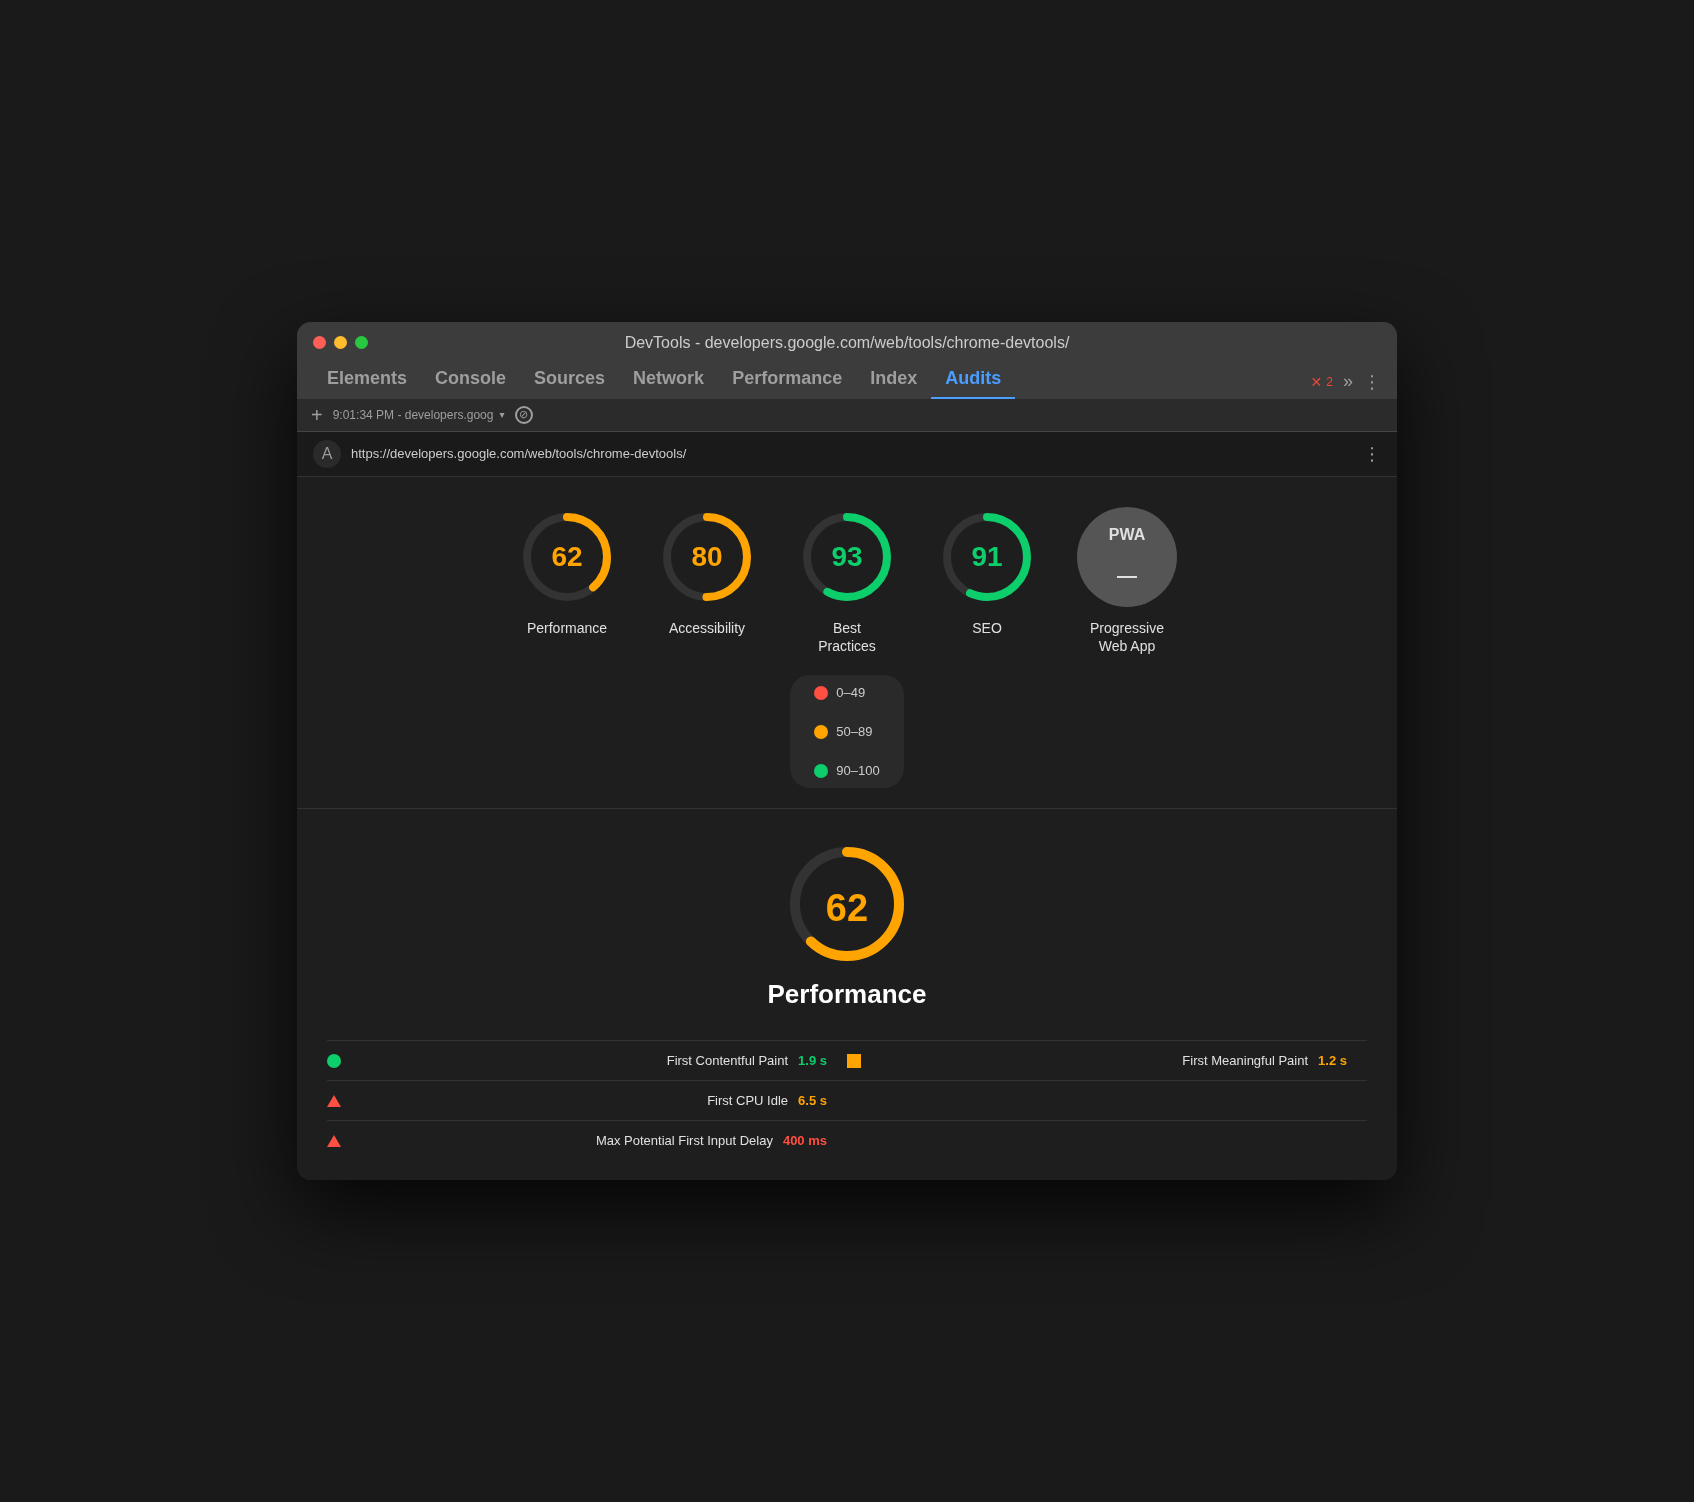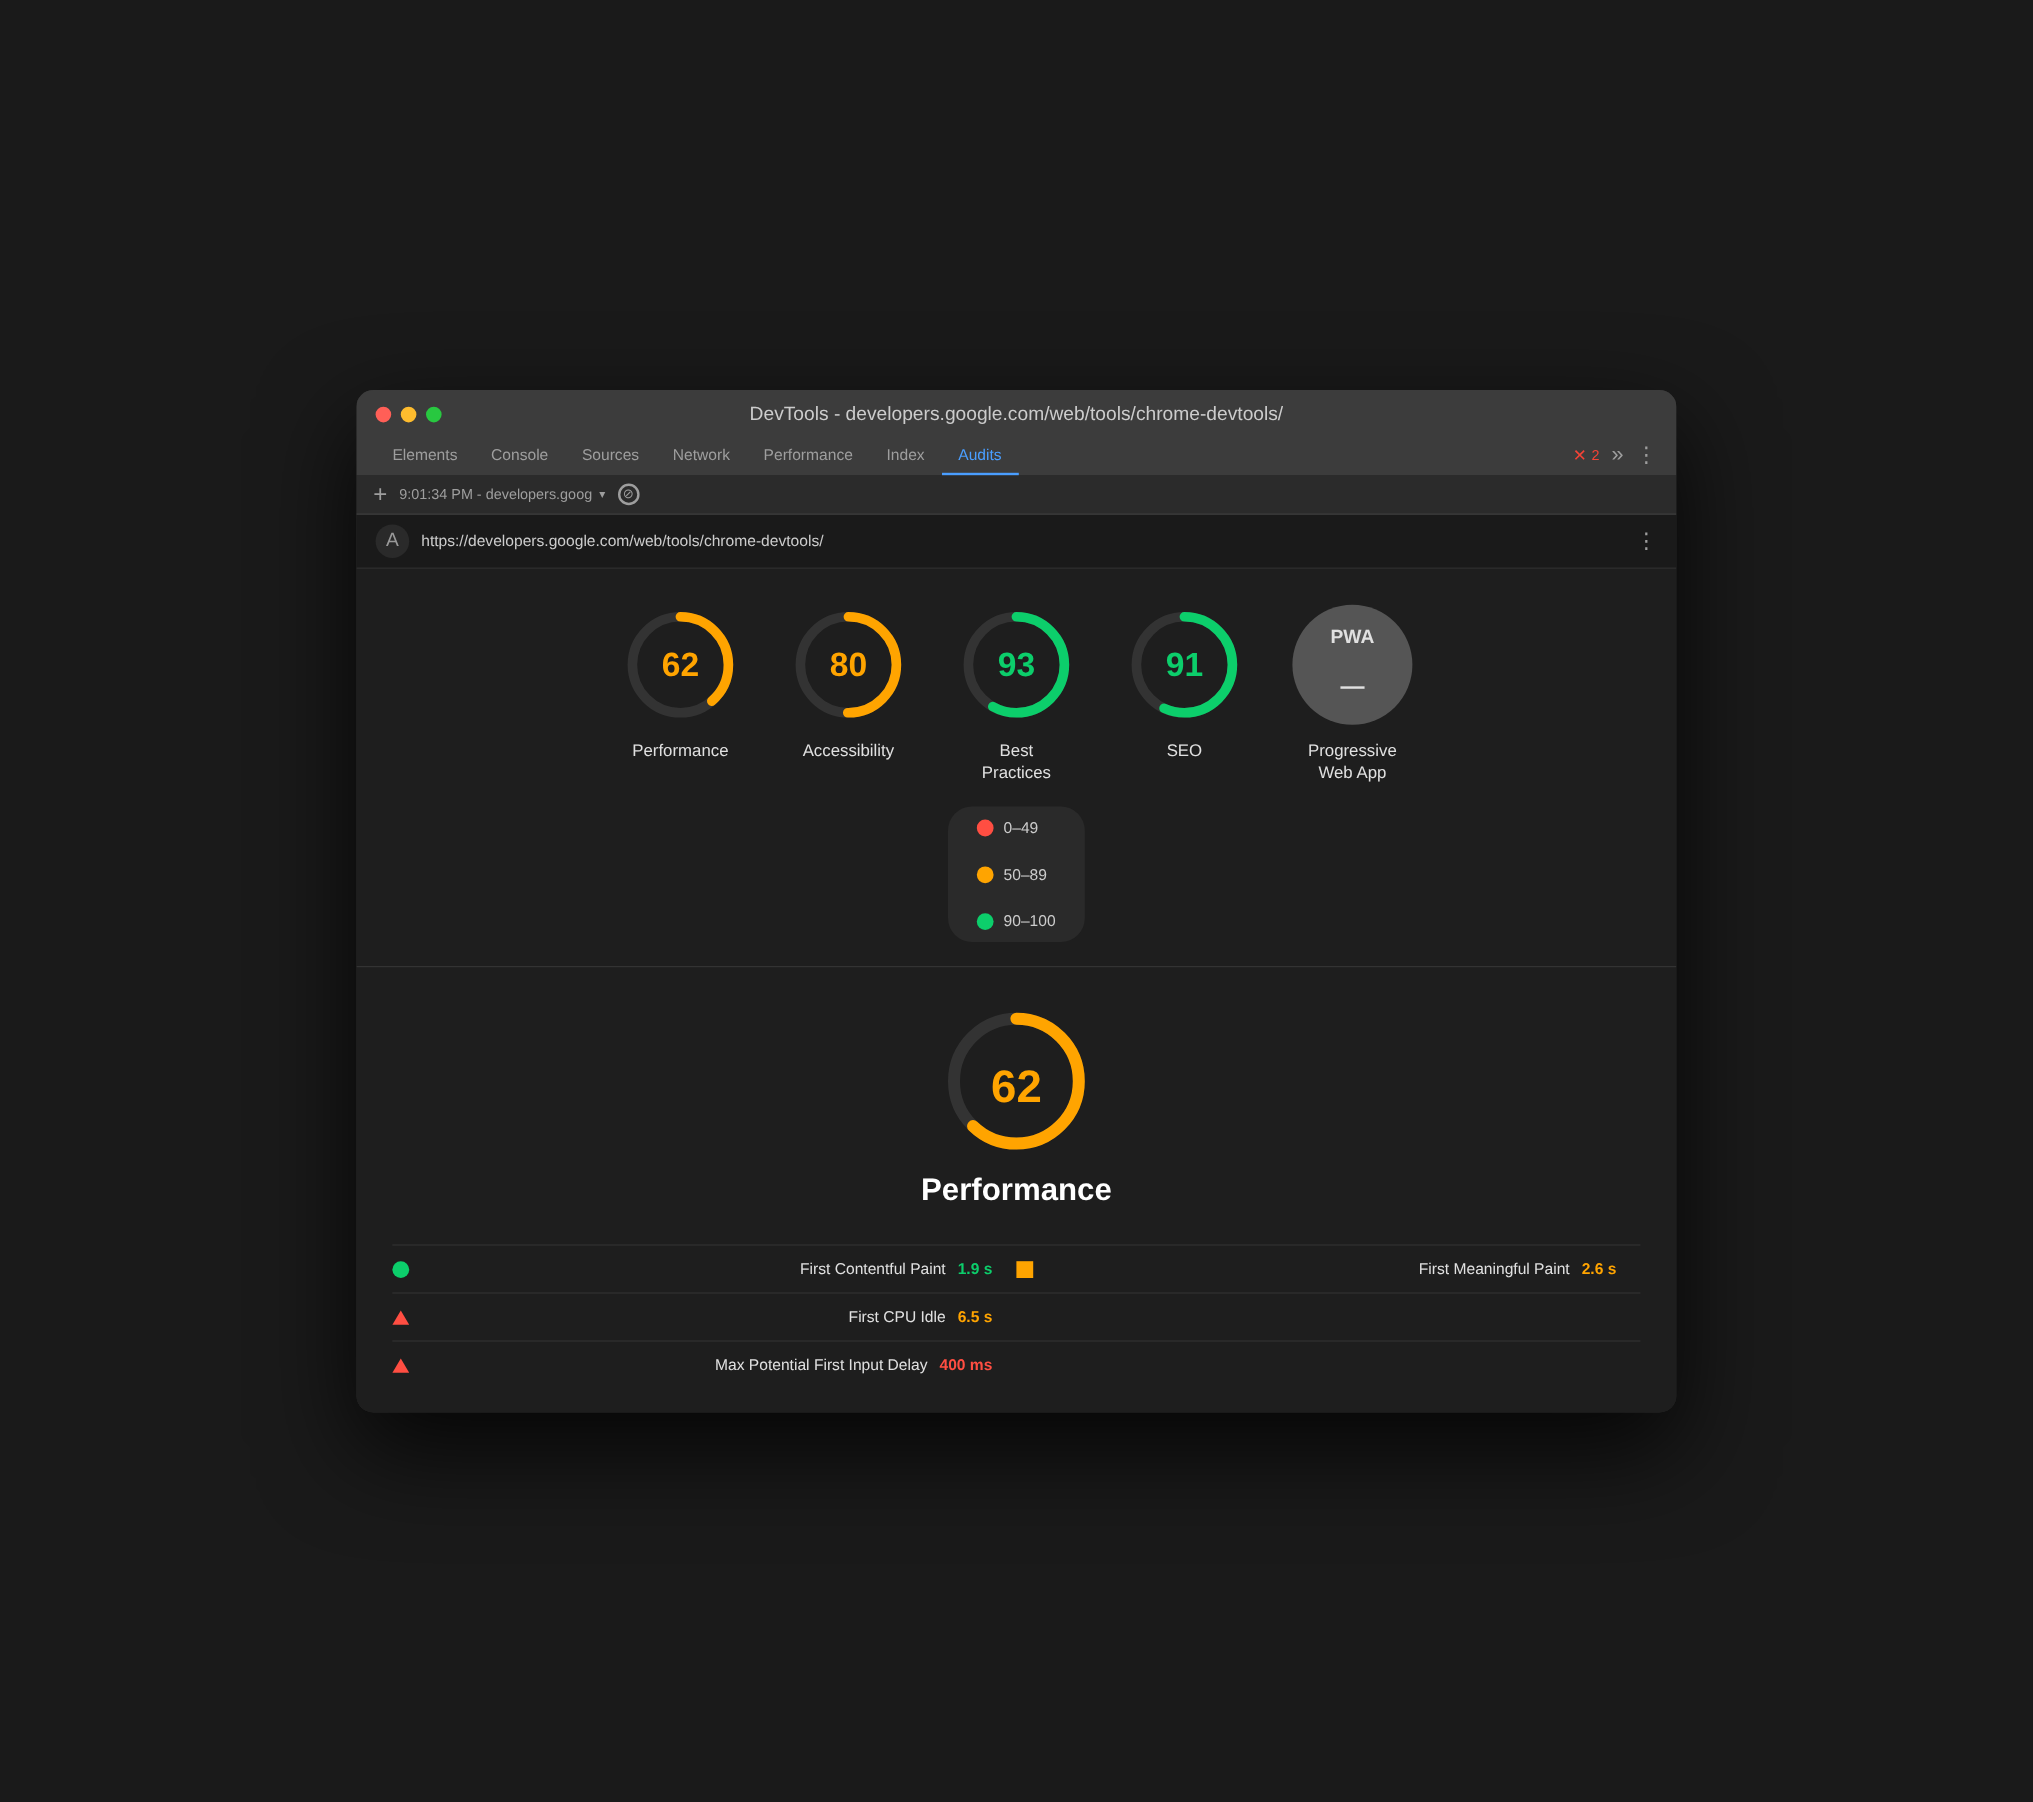--- a/index.html
+++ b/index.html
@@ -55,25 +55,26 @@
     
     .devtools-tabs {
       display: flex;
       align-items: flex-end;
       gap: 0;
       position: relative;
     }
 
     .devtools-tab {
       color: #9e9e9e;
-      font-size: 13px;
+      font-size: 18px;
       padding: 8px 14px;
       cursor: pointer;
       white-space: nowrap;
       border-bottom: 2px solid transparent;
+      font-weight: bold;
     }
 
     .devtools-tab.active {
       color: #4a9eff;
       border-bottom: 2px solid #4a9eff;
     }
 
     .devtools-tab-right {
       margin-left: auto;
       display: flex;
@@ -553,21 +554,21 @@
 
         <div class="metrics-row">
           <div class="metric-cell">
             <div class="metric-indicator green-circle"></div>
             <span class="metric-name">First Contentful Paint</span>
             <span class="metric-value green">1.9 s</span>
           </div>
           <div class="metric-cell">
             <div class="metric-indicator orange-square"></div>
             <span class="metric-name">First Meaningful Paint</span>
-            <span class="metric-value orange">2.6 s</span>
+            <span class="metric-value orange">1.2 s</span>
           </div>
         </div>
 
         <div class="metrics-row">
           <div class="metric-cell">
             <div class="metric-indicator red-triangle"></div>
             <span class="metric-name">First CPU Idle</span>
             <span class="metric-value orange">6.5 s</span>
           </div>
         </div>

